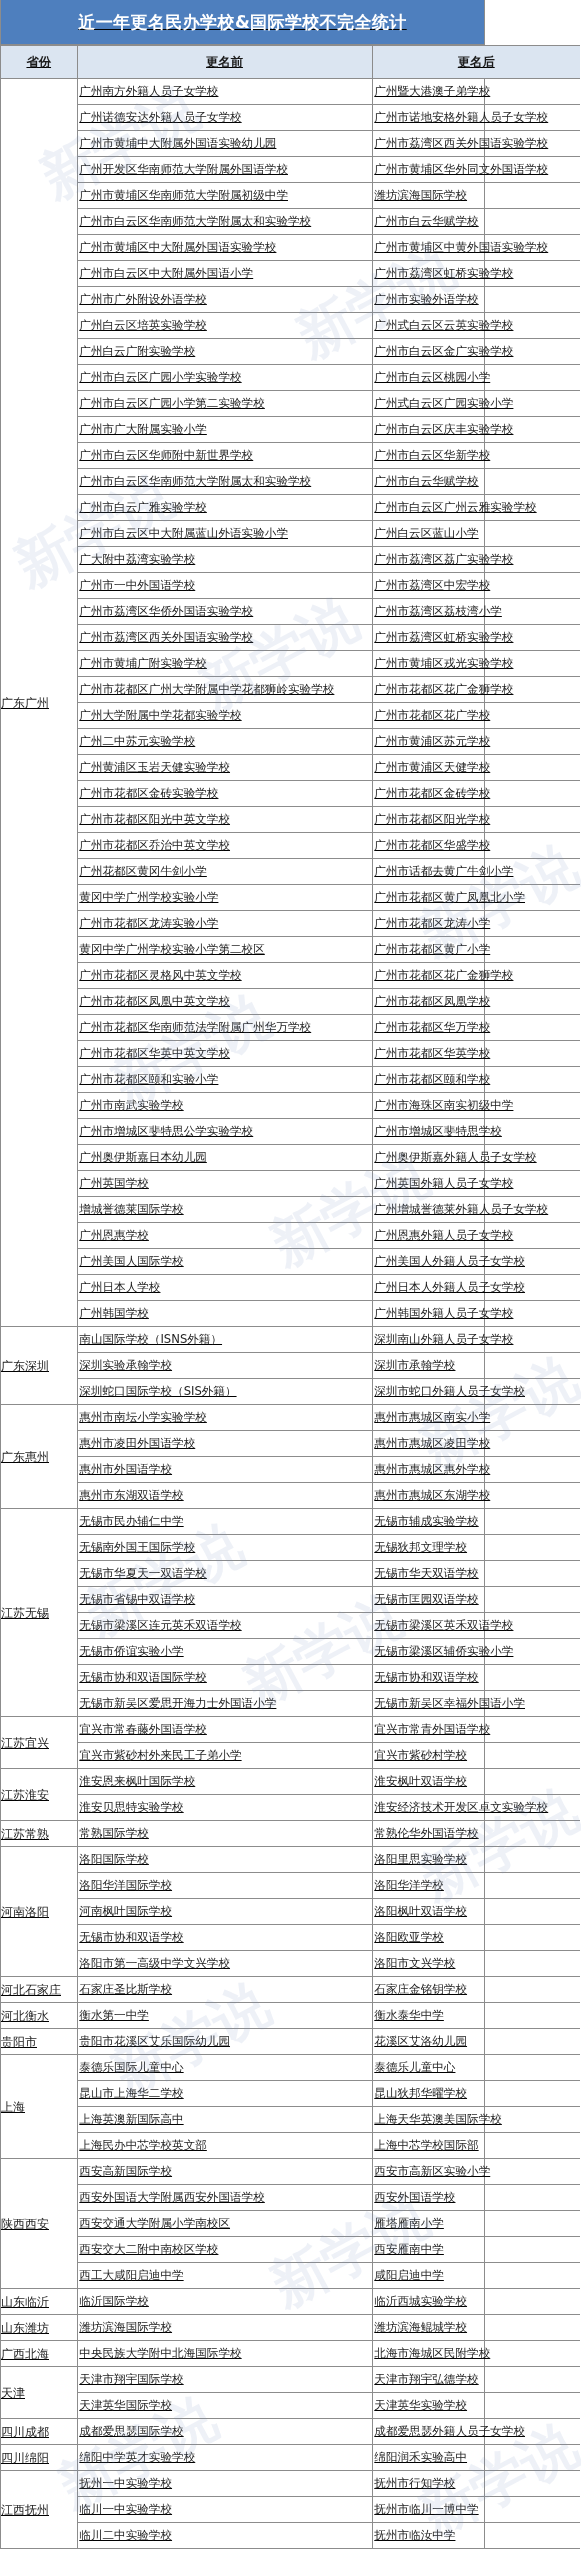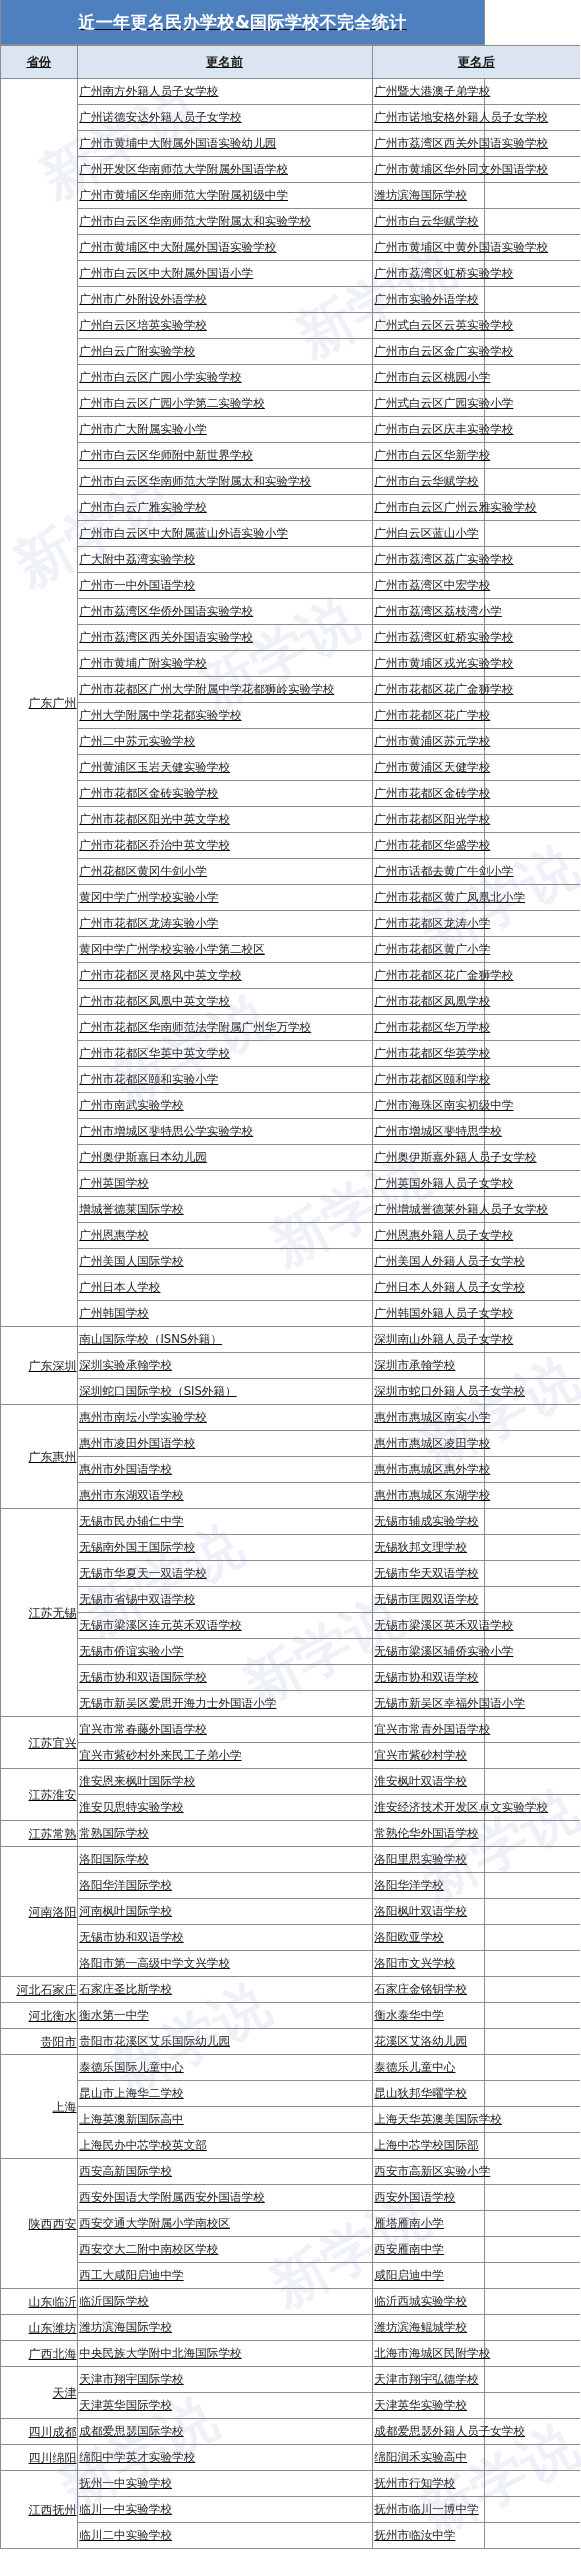--- a/index.html
+++ b/index.html
@@ -17,21 +17,21 @@
   col.c-after { width: 208px; }
   th {
     background: #dbe5f1; color: #1a1a1a; font-size: 12.3px; font-weight: bold;
     height: 32px; border: 0.9px solid #8c8c8c; text-align: center; padding: 0; margin-left: 16px;
   }
   td {
     height: 25px; border: 0.9px solid #8c8c8c; font-size: 11.6px; color: #1f1f1f;
     padding: 0 0 0 1.8px; white-space: nowrap; overflow: hidden; text-align: left;
     line-height: 25px;
   }
-  td.prov { text-align: right; padding: 0; font-size: 12px; white-space: normal; line-height: 16px; }
+  td.prov { text-align: left; padding: 0; font-size: 12px; white-space: normal; line-height: 16px; }
   tr > th:first-child, tr > td.prov { border-left: none; }
   tr > th:last-child, tr > td:last-child { border-right: none; }
   .watermark {
     position: absolute; color: rgba(120,150,190,0.13); font-size: 56px; font-weight: bold;
     transform: rotate(-28deg); pointer-events: none; white-space: nowrap;
   }
   .wrap { position: relative; }
 </style>
 </head>
 <body>

